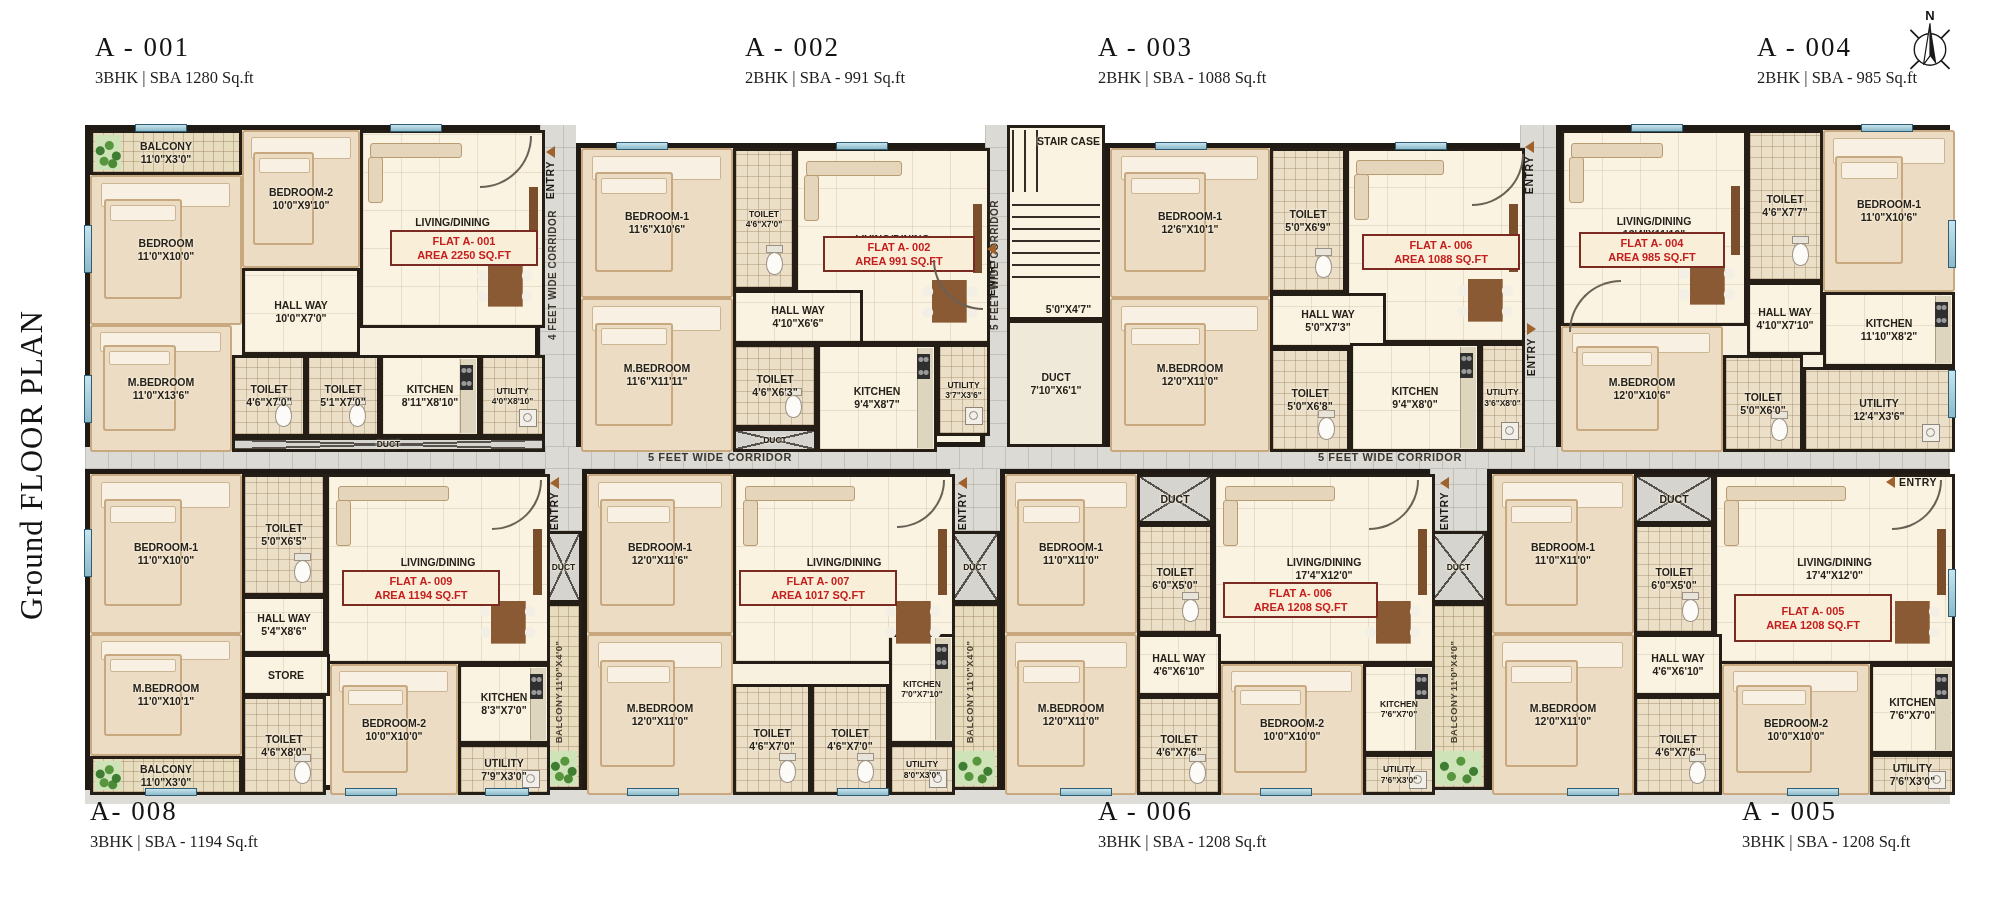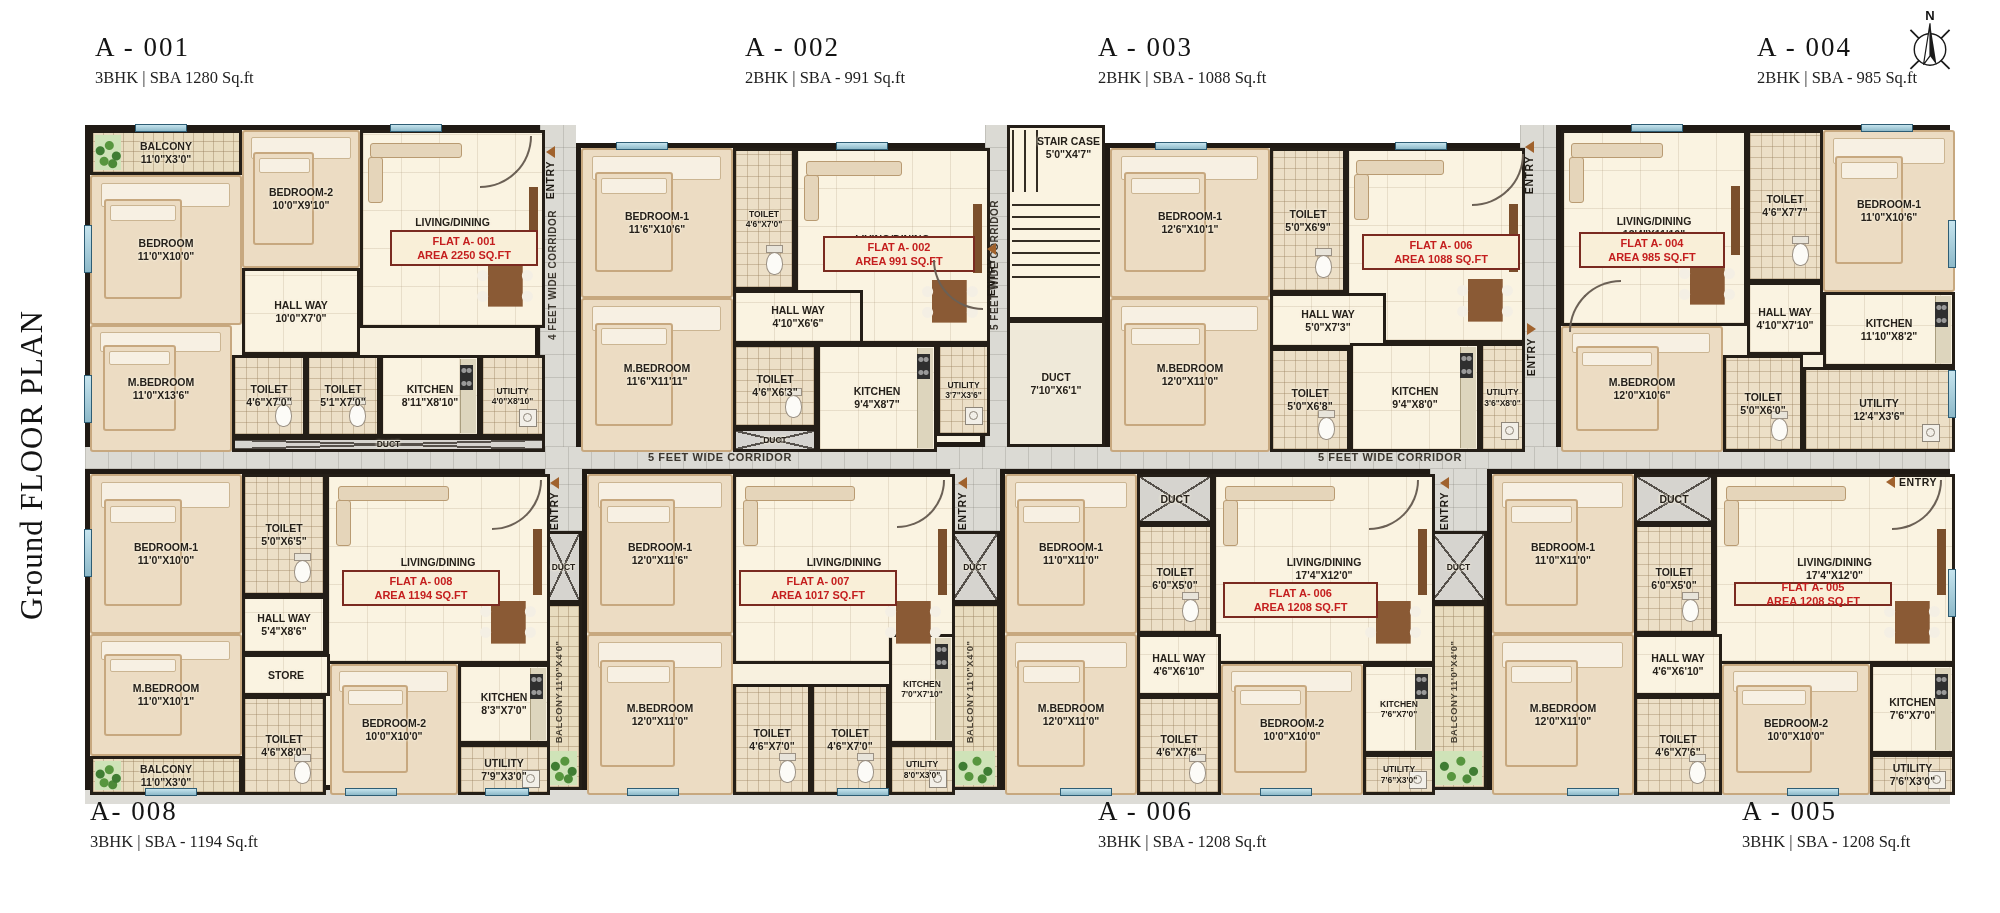--- a/index.html
+++ b/index.html
@@ -30,21 +30,21 @@
   .room.duct,.duct-sq{background-color:#d6d4cf;
         background-image:linear-gradient(to top right,transparent calc(50% - 1px),#55504a calc(50% - 1px) calc(50% + 1px),transparent calc(50% + 1px)),
                          linear-gradient(to bottom right,transparent calc(50% - 1px),#55504a calc(50% - 1px) calc(50% + 1px),transparent calc(50% + 1px));}
   .duct-sq{position:absolute;box-sizing:border-box;border:3px solid #241e17;}
   .room.stair{background-image:none;}
   .room.lift{background-image:none;background-color:#efe9d9;}
   .treads-v{position:absolute;left:2px;top:2px;width:36%;height:33%;
             background:repeating-linear-gradient(90deg,#332c24 0 2px,transparent 2px 12px);}
   .treads-h{position:absolute;left:2px;right:2px;top:40%;height:42%;
             background:repeating-linear-gradient(180deg,#332c24 0 2px,transparent 2px 12px);}
-  .stair .rlabel{justify-content:flex-start;padding-top:7px;padding-left:26px;}
+  .stair .rlabel{justify-content:space-between;padding-top:7px;padding-left:26px;}
   
   .rlabel{position:absolute;inset:0;display:flex;flex-direction:column;align-items:center;justify-content:center;
           text-align:center;font-weight:700;font-size:10.5px;line-height:1.2;color:#25201a;z-index:3;padding:1px;
           text-shadow:0 0 3px rgba(250,243,225,.95),0 0 3px rgba(250,243,225,.95);}
   .rlabel.small{font-size:8.5px;}
   .fbox{position:absolute;z-index:4;background:#f9efd8;border:2px solid #7a2a20;box-sizing:border-box;
         display:flex;flex-direction:column;align-items:center;justify-content:center;
         font-weight:700;font-size:11px;color:#c41e1e;line-height:1.3;text-align:center;}
   .vlab{position:absolute;writing-mode:vertical-rl;transform:rotate(180deg);font-weight:700;font-size:10px;
         color:#3b362e;z-index:5;letter-spacing:.5px;white-space:nowrap;display:flex;gap:2px;}
@@ -556,21 +556,21 @@
         <div class="washer"></div>
       </div>
       <div class="room bal" style="position: absolute; left: 0px; top: 282px; width: 152px; height: 39px;">
         <div class="rlabel">
           <span class="rname" style="display: block;">BALCONY</span>
           <span class="rdims" style="display: block;">11'0"X3'0"</span>
         </div>
         <div class="plants" style="left: 2px; top: 2px; bottom: 2px; width: 26px;"></div>
       </div>
       <div class="fbox" style="left: 252px; top: 96px; width: 158px; height: 36px;">
-        <span style="display: block;">FLAT A- 008</span>
+        <span style="display: block;">FLAT A- 009</span>
         <span style="display: block;">AREA 1194 SQ.FT</span>
       </div>
       <div class="door br" style="left: 402px; top: 6px; width: 50px; height: 50px;"></div>
       <div class="win" style="left: -6px; top: 55px; width: 8px; height: 48px;"></div>
       <div class="win" style="left: 55px; top: 314px; width: 52px; height: 8px;"></div>
       <div class="win" style="left: 255px; top: 314px; width: 52px; height: 8px;"></div>
       <div class="win" style="left: 395px; top: 314px; width: 44px; height: 8px;"></div>
     </div>
     <div class="hdr" style="position: absolute; left: 90px; top: 796px;">
       <div class="hid">A- 008</div>
@@ -784,21 +784,21 @@
         <div class="counter"></div>
         <div class="stove"></div>
       </div>
       <div class="room util" style="position: absolute; left: 378px; top: 280px; width: 85px; height: 41px;">
         <div class="rlabel">
           <span class="rname" style="display: block;">UTILITY</span>
           <span class="rdims" style="display: block;">7'6"X3'0"</span>
         </div>
         <div class="washer"></div>
       </div>
-      <div class="fbox" style="left: 242px; top: 108px; width: 158px; height: 24px;">
+      <div class="fbox" style="left: 242px; top: 120px; width: 158px; height: 48px;">
         <span style="display: block;">FLAT A- 005</span>
         <span style="display: block;">AREA 1208 SQ.FT</span>
       </div>
       <div class="door br" style="left: 400px; top: 6px; width: 50px; height: 50px;"></div>
       <div class="win" style="left: 75px; top: 314px; width: 52px; height: 8px;"></div>
       <div class="win" style="left: 295px; top: 314px; width: 52px; height: 8px;"></div>
       <div class="win" style="left: 456px; top: 95px; width: 8px; height: 48px;"></div>
     </div>
     <div class="hdr" style="position: absolute; left: 1742px; top: 796px;">
       <div class="hid">A - 005</div>

